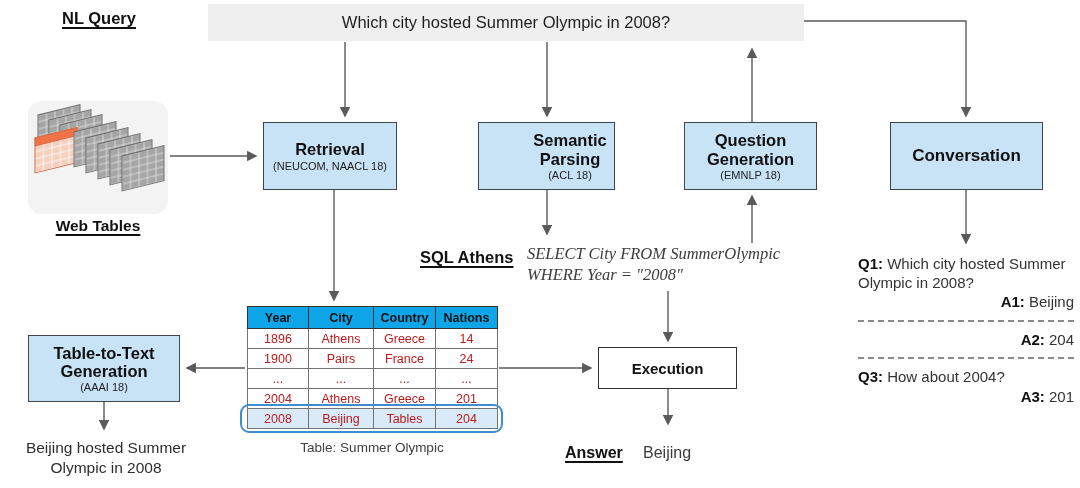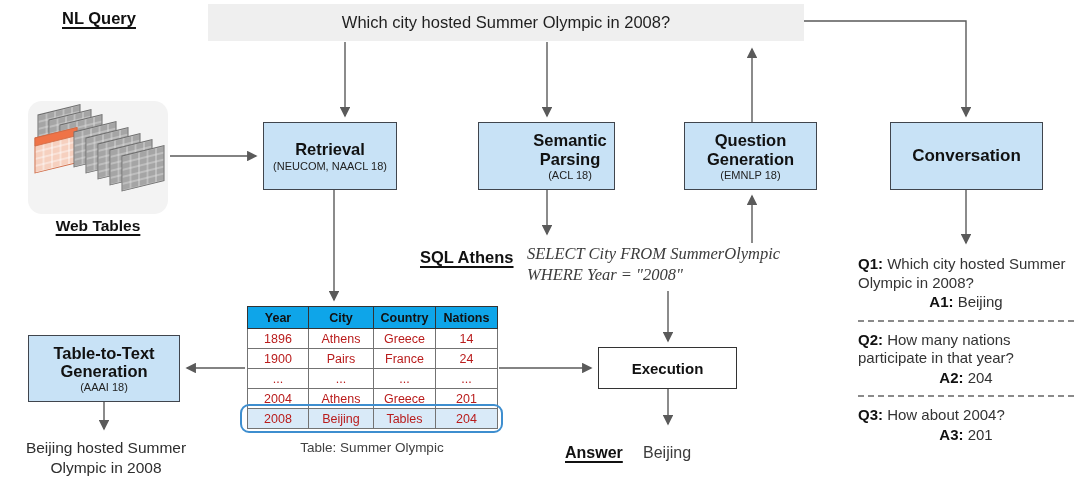--- a/index.html
+++ b/index.html
@@ -41,21 +41,21 @@
   .hl-ring { left:240px; top:404px; width:263px; height:29px;
              border:2px solid #3e8ecf; border-radius:9px; pointer-events:none; }
 
   .caption { left:247px; top:440px; width:250px; text-align:center; font-size:13.5px; color:#414141; }
 
   .gen-text { left:8px; top:438px; width:196px; text-align:center; font-size:15.5px;
               line-height:19.5px; color:#2e2e2e; }
 
   .conv { left:858px; top:255px; width:216px; font-size:15px; color:#333; line-height:18.5px; }
   .conv .q b, .conv .a b { color:#111; }
-  .conv .a { text-align:center; margin-top:1px; }
+  .conv .a { text-align:right; margin-top:1px; }
   .conv .sep { border-top:2px dashed #8a8a8a; margin:8px 0 9px 0; }
 
   .ans-val { font-size:16px; color:#3b3b3b; }
 
   svg.layer { position:absolute; left:0; top:0; pointer-events:none; }
 </style>
 </head>
 <body>
 
 <div id="canvas">
@@ -210,20 +210,19 @@
     <div>Olympic in 2008</div>
   </div>
 
   <div class="abs ulabel" style="left:565px; top:444px; font-size:16px;">Answer</div>
   <div class="abs ans-val" style="left:643px; top:444px;">Beijing</div>
 
   <div class="abs conv">
     <div class="q"><b>Q1:</b><span> Which city hosted Summer Olympic in 2008?</span></div>
     <div class="a"><b>A1:</b><span> Beijing</span></div>
     <div class="sep"></div>
-    <div class="q"><b>Q2:</b><span> How many nations participate in that year?</span></div>
     <div class="a"><b>A2:</b><span> 204</span></div>
     <div class="sep"></div>
     <div class="q"><b>Q3:</b><span> How about 2004?</span></div>
     <div class="a"><b>A3:</b><span> 201</span></div>
   </div>
 
 </div>
 
 </body></html>

